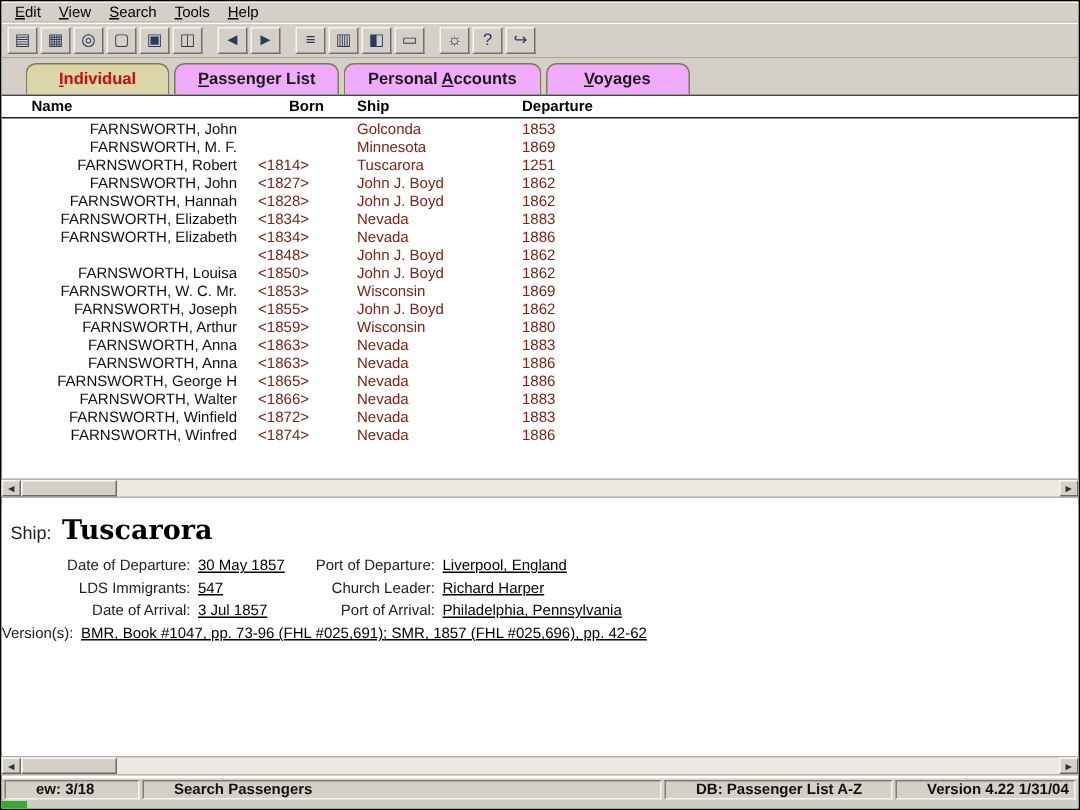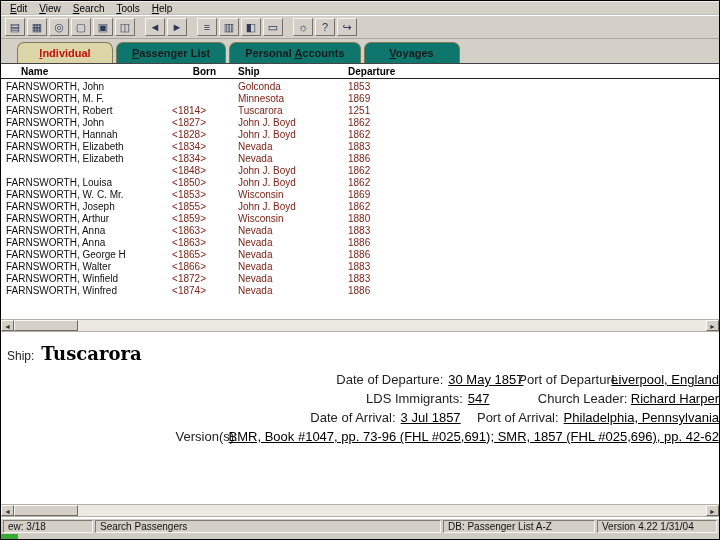--- a/index.html
+++ b/index.html
@@ -29,40 +29,40 @@
     font-size:11px; line-height:16px; text-align:center; color:#2e3a5c;
   }
   .tsep { width:8px; height:18px; flex:none; display:inline-block; }
   
   .tabbar {
     position:absolute; top:38px; left:0; right:0; height:24px;
     background:#d4d0c8; display:flex; align-items:flex-end; padding-left:16px;
   }
   .tab {
     height:21px; line-height:20px; padding:0 15px; margin-right:3px;
-    background:#0f766e; border:1px solid #7e7a55; border-bottom:none;
+    background:#f0abfc; border:1px solid #7e7a55; border-bottom:none;
     border-radius:7px 7px 0 0; font-size:11px; font-weight:bold; color:#1a1a1a;
     min-width:96px; text-align:center; white-space:nowrap;
   }
   .tab.selected { color:#c5100a; background:#dbd5a8; }
   
   .list-header {
     position:absolute; top:62px; left:0; right:0; height:16px;
     border-top:1px solid #444; border-bottom:1px solid #222; background:#fff;
   }
   .list-header span { position:absolute; top:2px; font-size:10px; font-weight:bold; }
   .h-name { left:5px;padding-left:15px; }
   .h-born { left:160px; width:55px; text-align:right; }
   .h-ship { left:237px; }
   .h-dep  { left:347px; }
   
   .tbody { position:absolute; top:80px; left:0; right:0; }
   .trow { height:12px; line-height:12px; position:relative; font-size:10px; }
   .trow span { position:absolute; white-space:nowrap; overflow:hidden; }
-  .c-name { left:5px;  width:152px; color:#101010; }
+  .c-name { left:5px;  width:152px; color:#101010;text-align:right; }
   .c-born { left:148px; width:57px; text-align:right; color:#7a2318; }
   .c-ship { left:237px; width:106px; color:#7a2318; }
   .c-departure { left:347px; width:60px; color:#7a2318; }
   
   .hscroll {
     position:absolute; left:0; right:0; height:13px;
     background:#ece9e2; border-top:1px solid #b5b1a9; border-bottom:1px solid #b5b1a9;
     display:flex;
   }
   .hscroll1 { top:318px; }
@@ -72,35 +72,35 @@
     border:1px solid; border-color:#fbf9f5 #6f6b63 #6f6b63 #fbf9f5;
   }
   .sb-btn { width:13px; font-size:7px; line-height:11px; text-align:center; color:#30302e; }
   .sb-thumb { width:64px; }
   .sb-track { flex:1; }
   
   .ship-panel { position:absolute; top:336px; left:0; right:0; height:165px; background:#fff; }
   .ship-line { padding:6px 0 4px 6px; display:flex; align-items:baseline; }
   .ship-label { font-size:12px; color:#222; margin-right:7px; }
   .ship-name { font-family:"DejaVu Serif", serif; font-size:18px; font-weight:bold; color:#000; }
-  .f-row { display:flex; align-items:baseline; font-size:13px; margin:4px 0; white-space:nowrap;justify-content:flex-end; }
+  .f-row { display:flex; align-items:baseline; font-size:10px; margin:4px 0; white-space:nowrap; }
   .f-label { width:126px; text-align:right; margin-right:5px; color:#222; flex:none; }
   .f-value { text-decoration:underline; color:#000; }
   .f-value.w70 { width:70px; flex:none; }
   .f-label.mid { width:88px; flex:none; }
   .f-label.src { width:48px; flex:none; }
   .f-value.long { white-space:normal; max-width:620px; }
   
   .statusbar {
     position:absolute; top:518px; left:0; right:0; height:15px;
     background:#d4d0c8; display:flex; gap:2px; padding:1px 2px; font-size:10px;
   }
   .sseg {
     border:1px solid; border-color:#807c74 #f6f4f0 #f6f4f0 #807c74;
-    padding:0 4px; line-height:11px; color:#111; overflow:hidden; white-space:nowrap; flex:none;
+    padding:0 20px; line-height:11px; color:#111; overflow:hidden; white-space:nowrap; flex:none;font-weight:bold;
   }
   .sseg.view { width:90px; }
   .sseg.mode { width:346px; }
   .sseg.db { width:152px; }
   .sseg.version { flex:1; }
   
   .bottom-strip { position:absolute; top:533px; left:0; right:0; height:7px; background:#cfccc4; }
   .green-item { position:absolute; left:0; top:0; width:17px; height:7px; background:#3aaa35; }
 </style>
 </head>

